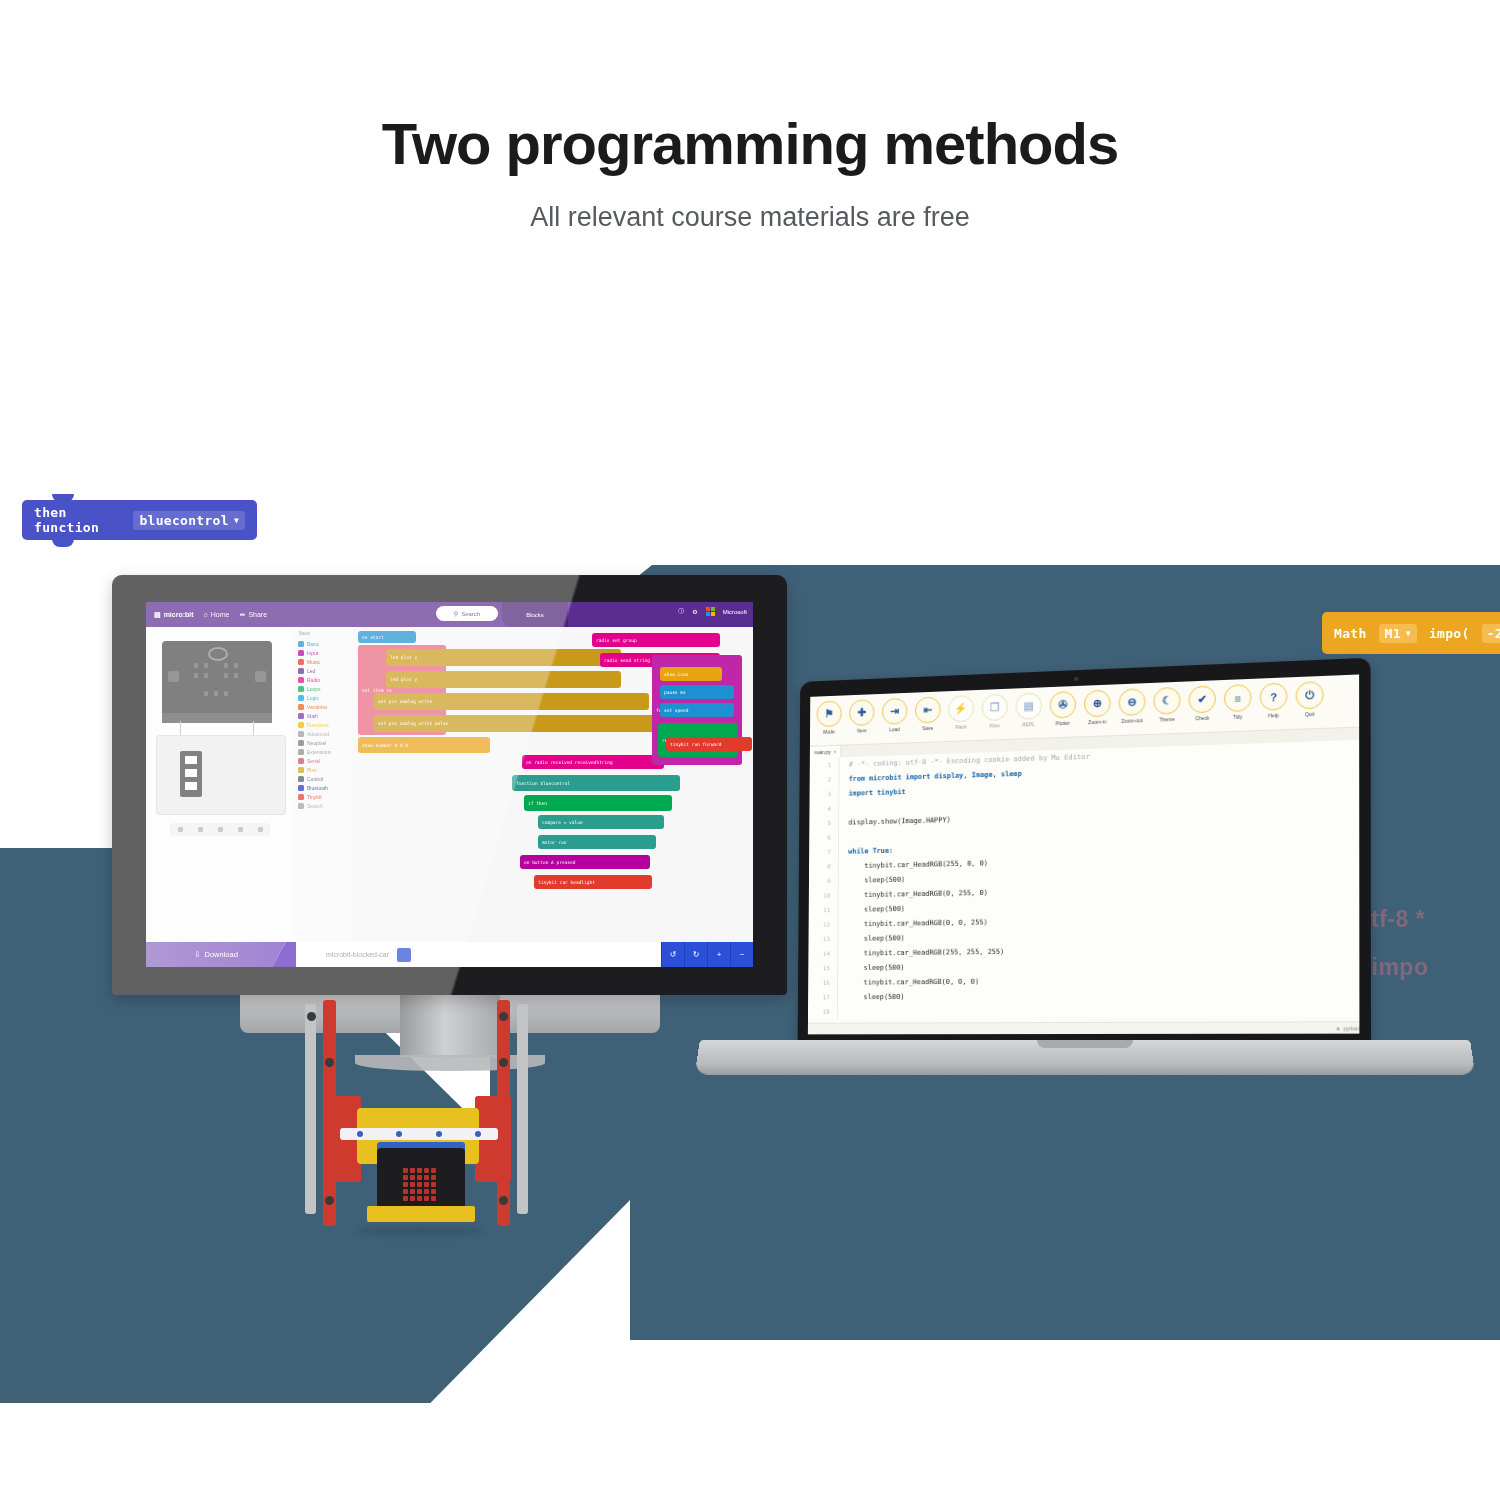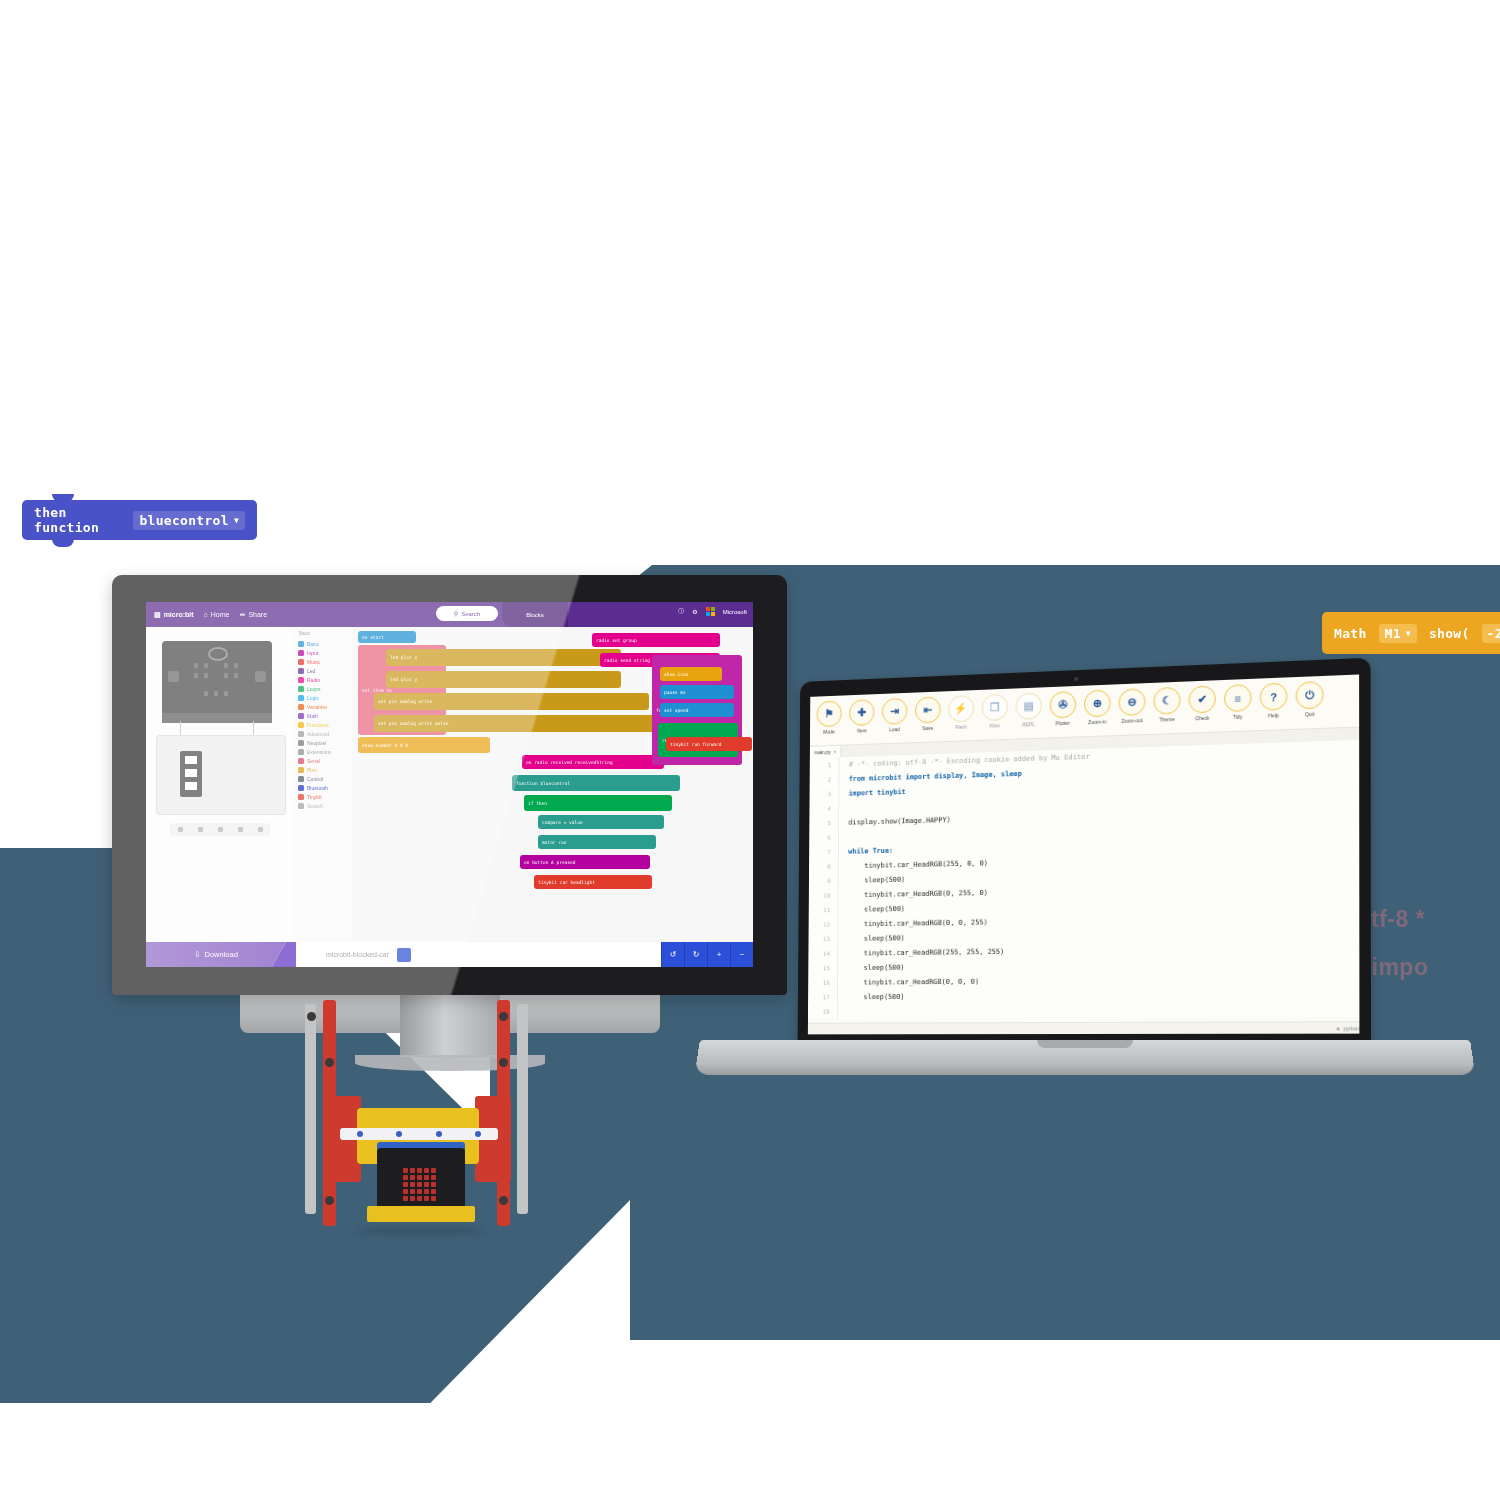--- a/index.html
+++ b/index.html
@@ -281,37 +281,39 @@
   <div id="slate-left-diag"></div>
 
   <div id="code-watermark">
     <div>g utf-8 *</div>
     <div>bit impo</div>
     <div>bit</div>
   </div>
 </div>
 
 <div id="header">
+  <div id="page-title">Two programming methods</div>
+  <div class="subline" id="sub2">All relevant course materials are free</div>
 </div>
 
 <div class="mc-block" id="block-call">
   <span>then function</span>
   <span class="blk-dd">
     <span>bluecontrol</span>
     <span style="font-size:8px;">▼</span>
   </span>
 </div>
 
 <div class="mc-block" id="block-motor">
   <span>Math</span>
   <span class="blk-dd">
     <span>M1</span>
     <span style="font-size:8px;">▼</span>
   </span>
-  <span>show(</span>
+  <span>impo(</span>
   <span class="blk-num">-255</span>
 </div>
 
 <div id="monitor">
   <div id="monitor-base"></div>
   <div id="monitor-neck"></div>
   <div id="monitor-foot"></div>
   <div id="monitor-bezel"></div>
 
   <div id="monitor-screen">

